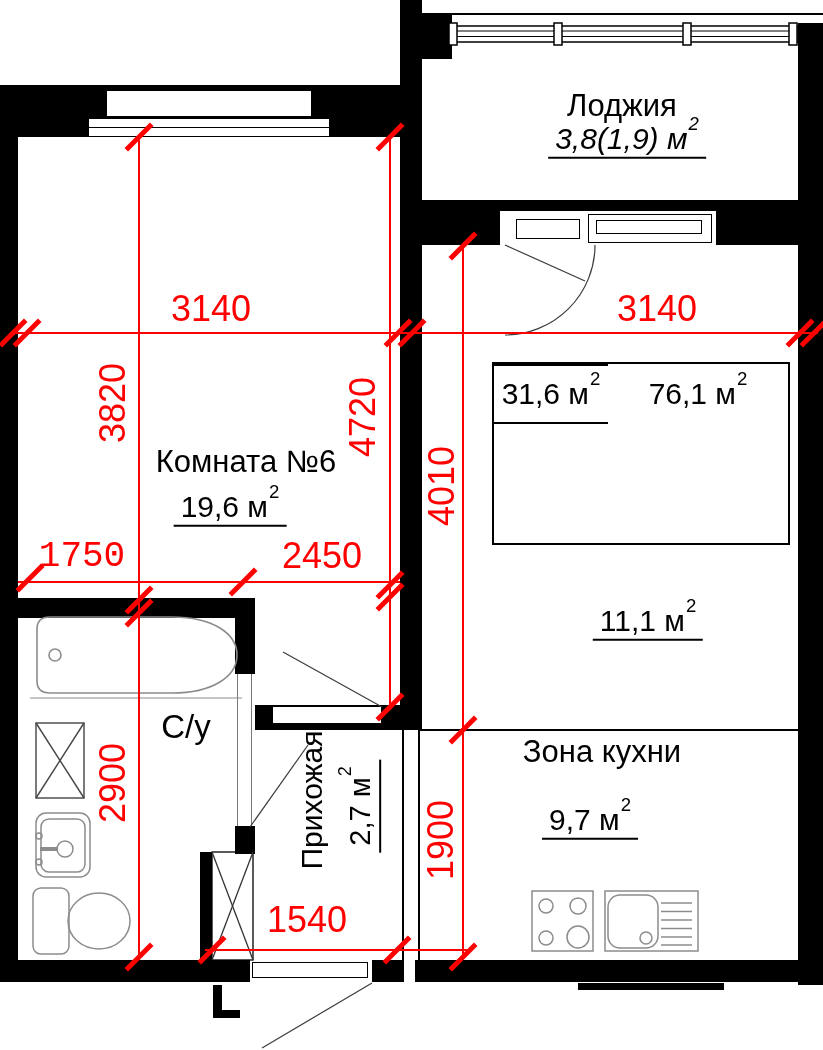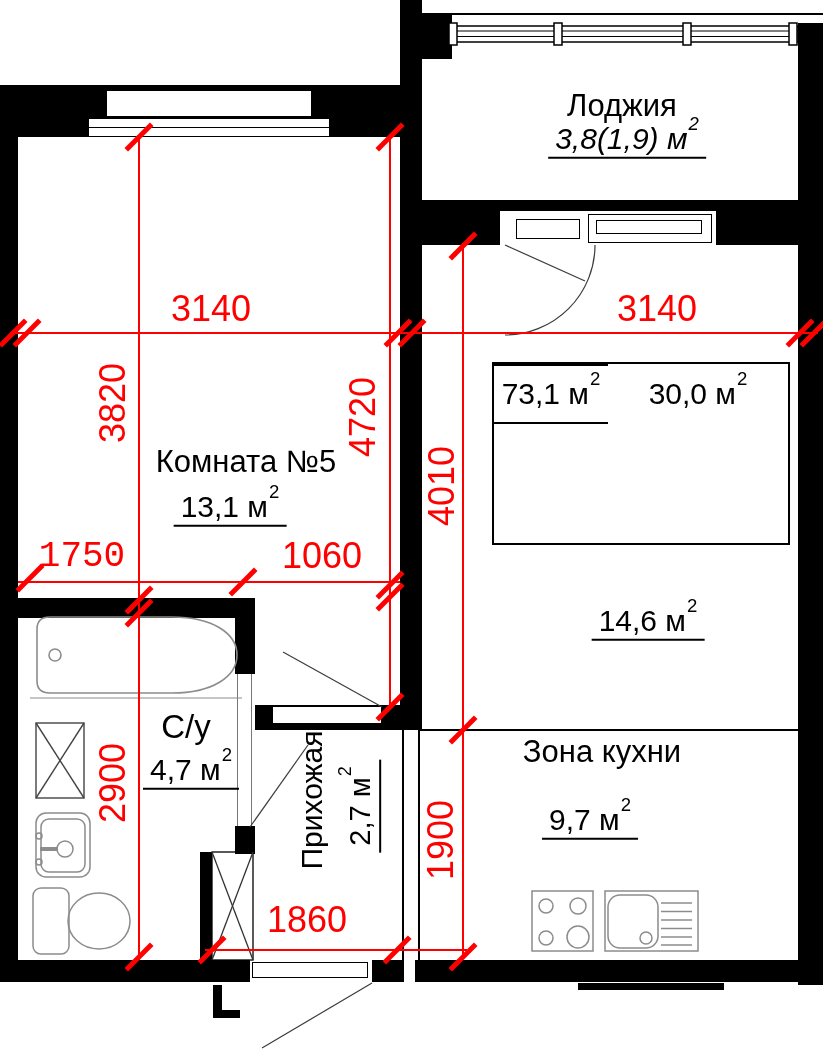--- a/index.html
+++ b/index.html
@@ -177,59 +177,56 @@
   <div class="tick" style="left:243px;top:582px;"></div>
   <div class="tick" style="left:212px;top:950px;"></div>
   <div class="tick" style="left:397px;top:950px;"></div>
   <div class="tick" style="left:463px;top:246px;"></div>
   <div class="tick" style="left:463px;top:730px;"></div>
   <div class="tick" style="left:463px;top:957px;"></div>
 
   <div class="lbl dim" style="left:211px;top:309px;">3140</div>
   <div class="lbl dim" style="left:657px;top:309px;">3140</div>
   <div class="lbl dim" style="left:82px;top:557px;font-family:Liberation Mono, monospace;">1750</div>
-  <div class="lbl dim" style="left:322px;top:556px;">1060</div>
-  <div class="lbl dim" style="left:307px;top:920px;">1860</div>
+  <div class="lbl dim" style="left:322px;top:556px;">2450</div>
+  <div class="lbl dim" style="left:307px;top:920px;">1540</div>
   <div class="vlbl dim" style="left:113px;top:403px;">3820</div>
   <div class="vlbl dim" style="left:363px;top:417px;">4720</div>
   <div class="vlbl dim" style="left:442px;top:486px;">4010</div>
   <div class="vlbl dim" style="left:113px;top:783px;">2900</div>
   <div class="vlbl dim" style="left:441px;top:840px;">1900</div>
 
   <div class="lbl name" style="left:622px;top:106px;">Лоджия</div>
   <div class="lbl area" style="left:627px;top:140px;font-style:italic;">
     <span class="u"><span>3,8(1,9) м</span><sup>2</sup></span>
   </div>
 
-  <div class="lbl name" style="left:246px;top:462px;">Комната №5</div>
+  <div class="lbl name" style="left:246px;top:462px;">Комната №6</div>
   <div class="lbl area" style="left:230px;top:508px;">
-    <span class="u"><span>13,1 м</span><sup>2</sup></span>
+    <span class="u"><span>19,6 м</span><sup>2</sup></span>
   </div>
 
   <div class="lbl area" style="left:648px;top:622px;">
-    <span class="u"><span>14,6 м</span><sup>2</sup></span>
+    <span class="u"><span>11,1 м</span><sup>2</sup></span>
   </div>
 
   <div class="lbl" style="left:186px;top:727px;font-size:33px;">С/у</div>
-  <div class="lbl area" style="left:191px;top:771px;">
-    <span class="u"><span>4,7 м</span><sup>2</sup></span>
-  </div>
 
   <div class="vlbl" style="left:312px;top:800px;font-size:30px;">Прихожая</div>
   <div class="vlbl" style="left:362px;top:806px;font-size:29px;">
     <span class="u" style="border-bottom-width:2px;"><span>2,7 м</span><sup>2</sup></span>
   </div>
 
   <div class="lbl name" style="left:602px;top:752px;">Зона кухни</div>
   <div class="lbl area" style="left:590px;top:821px;">
     <span class="u"><span>9,7 м</span><sup>2</sup></span>
   </div>
 
   <div id="info-table">
     <div class="tcell r2">
-      <span><span>73,1 м</span><sup>2</sup></span>
+      <span><span>31,6 м</span><sup>2</sup></span>
     </div>
     <div class="tcell">
-      <span><span>30,0 м</span><sup>2</sup></span>
+      <span><span>76,1 м</span><sup>2</sup></span>
     </div>
   </div>
 
 </div>
 
 </body></html>

